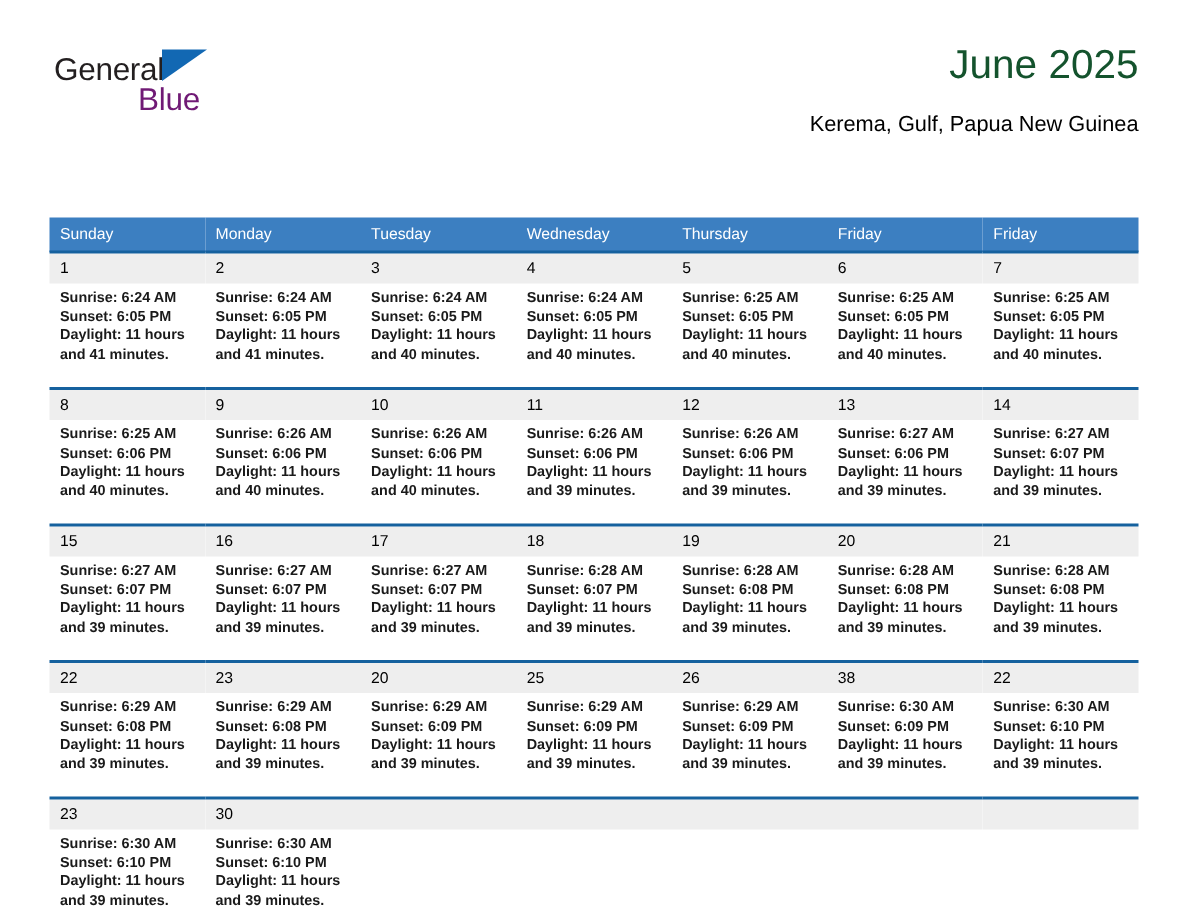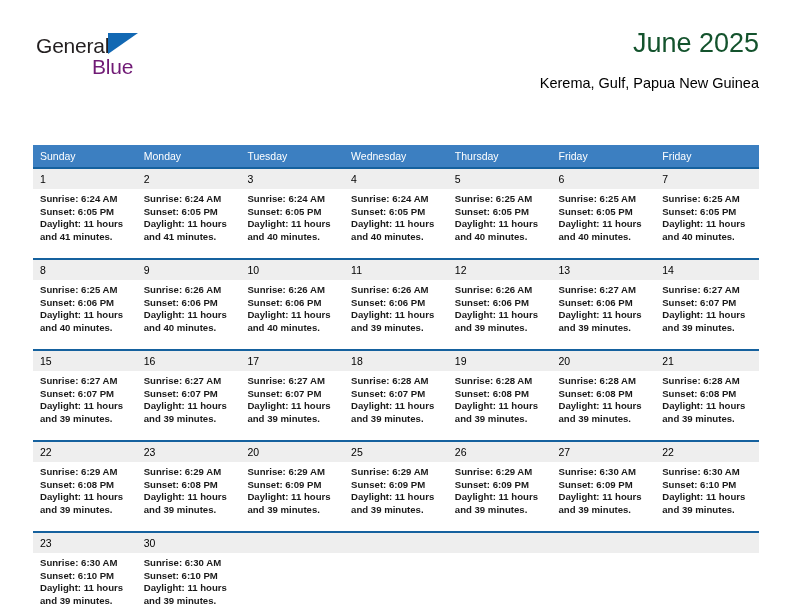--- a/index.html
+++ b/index.html
@@ -414,21 +414,21 @@
           <td class="daycell">
             <div class="daynum">26</div>
             <div class="dayinfo">
               <div>Sunrise: 6:29 AM</div>
               <div>Sunset: 6:09 PM</div>
               <div>Daylight: 11 hours</div>
               <div>and 39 minutes.</div>
             </div>
           </td>
           <td class="daycell">
-            <div class="daynum">27</div>
+            <div class="daynum">38</div>
             <div class="dayinfo">
               <div>Sunrise: 6:30 AM</div>
               <div>Sunset: 6:09 PM</div>
               <div>Daylight: 11 hours</div>
               <div>and 39 minutes.</div>
             </div>
           </td>
           <td class="daycell">
             <div class="daynum">22</div>
             <div class="dayinfo">

